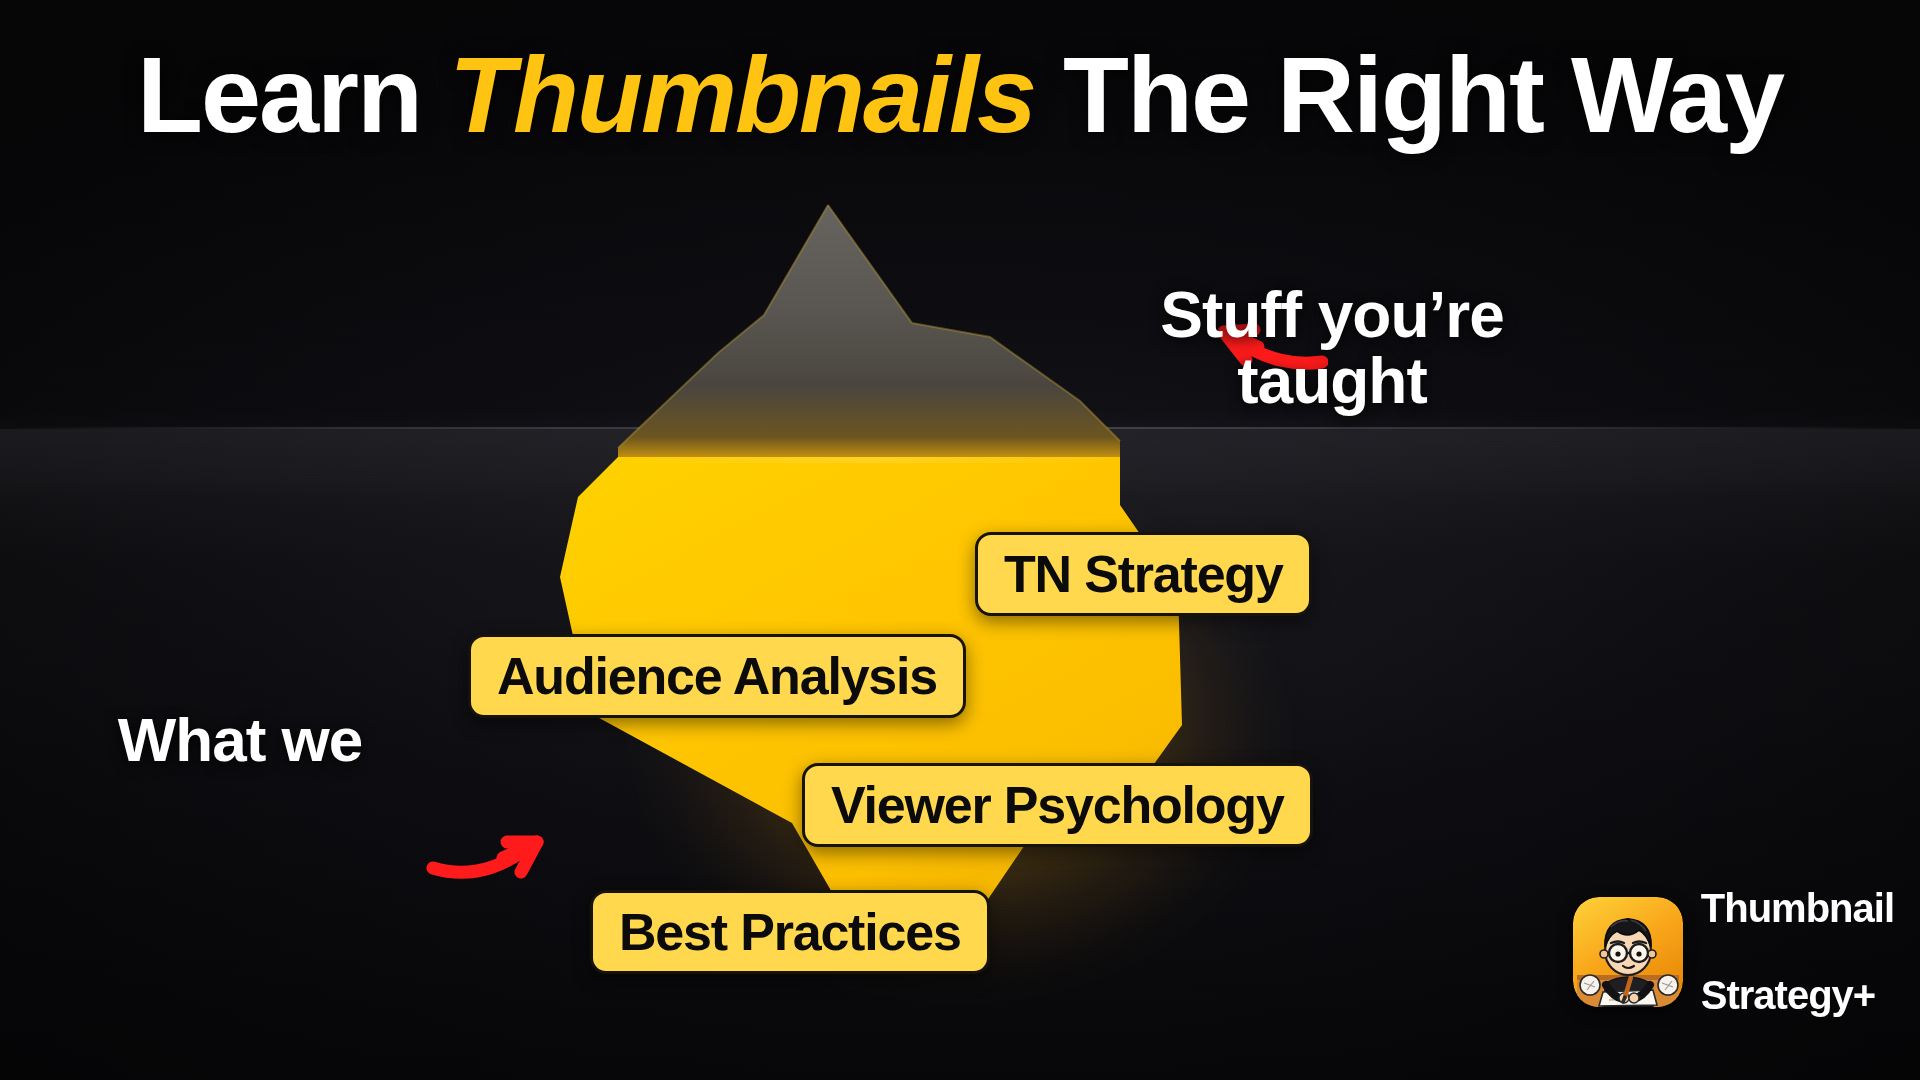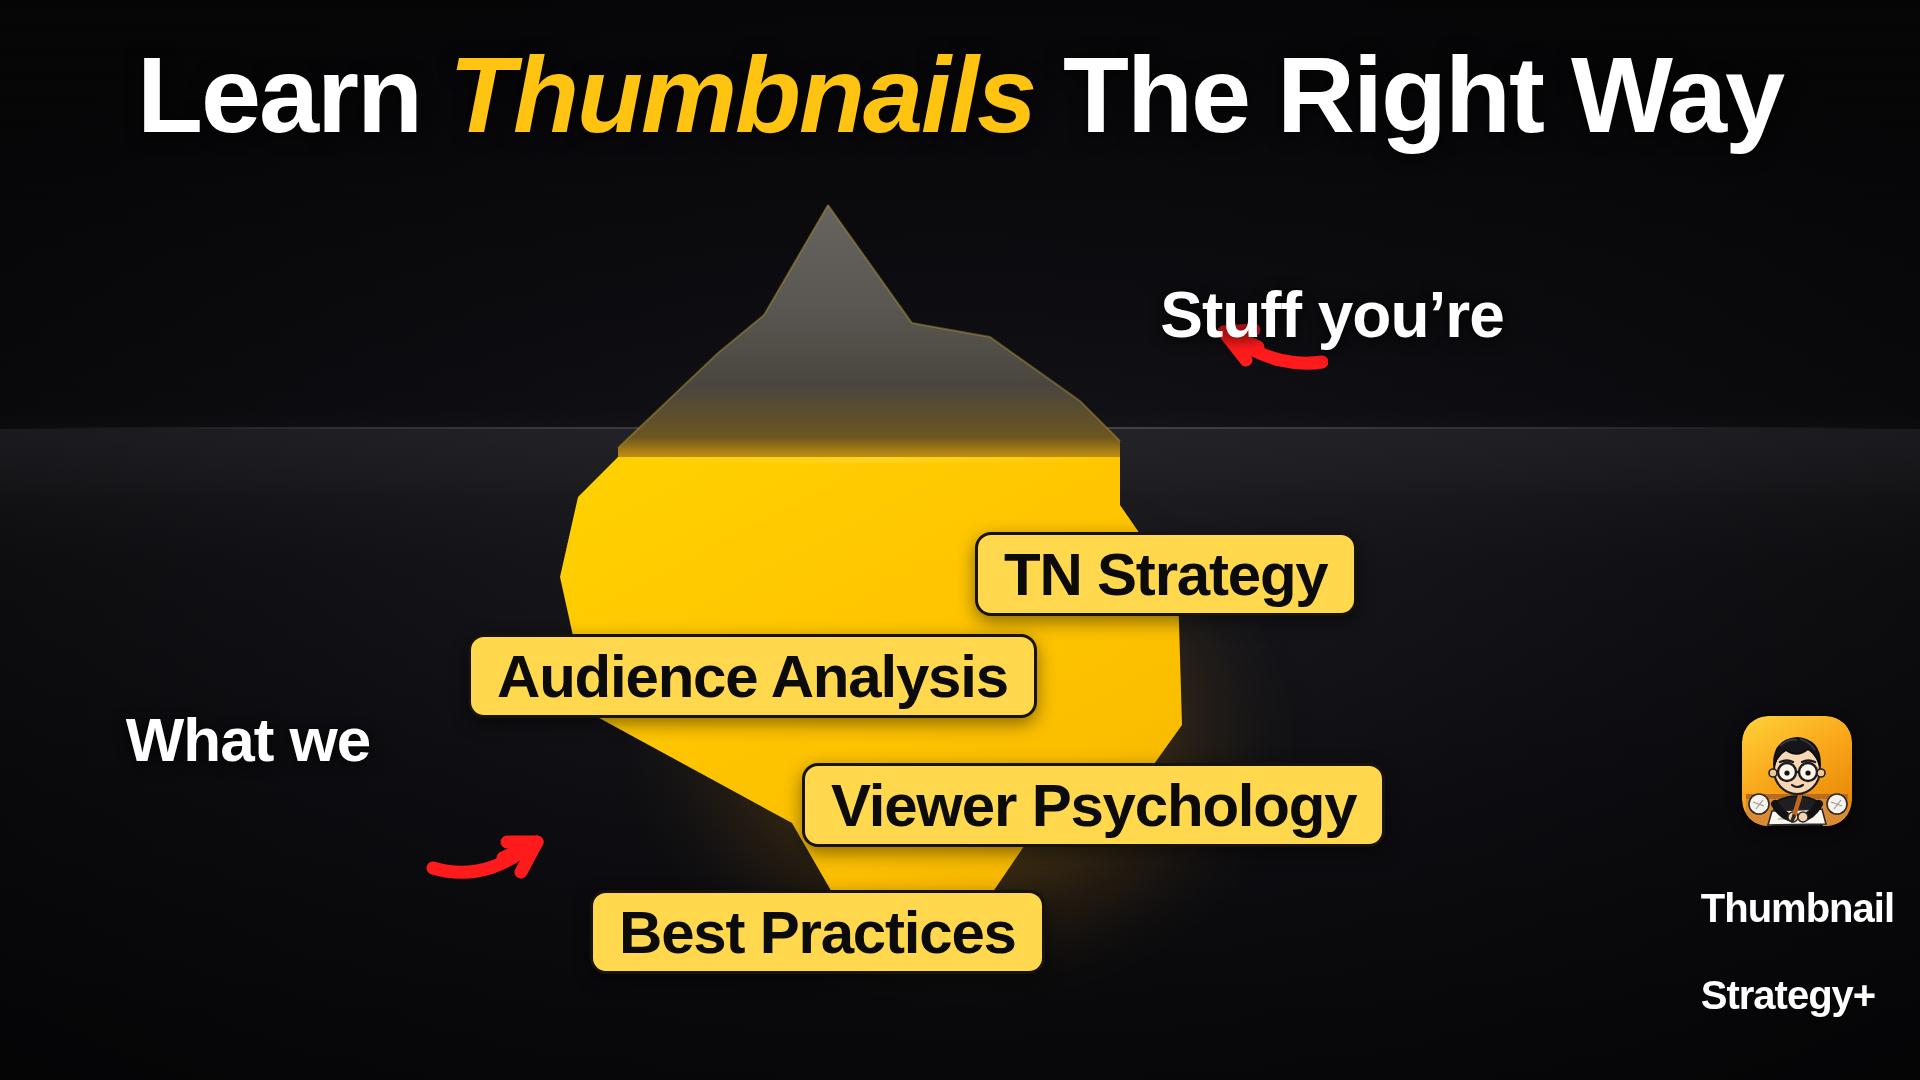--- a/index.html
+++ b/index.html
@@ -128,21 +128,21 @@
   }
   #annot-top {
     top: 283px;
     left: 1332px;
     font-size: 64px;
     text-align: center;
     transform: translateX(-50%);
   }
   #annot-left {
     top: 708px;
-    left: 248px;
+    left: 240px;
     font-size: 62px;
     text-align: right;
     transform: translateX(-50%);
   }
   .arrow-top {
     position: absolute;
     left: 1188px;
     top: 300px;
     width: 140px;
     height: 80px;
@@ -159,42 +159,41 @@
   .tag {
     position: absolute;
     display: flex;
     align-items: center;
     justify-content: center;
     background: #FFD84D;
     border: 3px solid #16130c;
     border-radius: 16px;
     color: #0b0b0b;
     font-weight: 700;
-    font-size: 60px;
+    font-size: 52px;
     letter-spacing: -1.2px;
     padding: 0 26px;
     height: 84px;
     box-sizing: border-box;
     box-shadow: 0 6px 18px rgba(0,0,0,0.45);
     white-space: nowrap;
   }
   #tag-0 { left: 975px;  top: 532px; }
   #tag-1 { left: 468px;  top: 634px; }
   #tag-2 { left: 782px;  top: 763px; margin-left: 20px; }
   #tag-3 { left: 590px;  top: 890px; }
 
   
   .logo-block {
     position: absolute;
     right: 26px;
     bottom: 20px;
     display: flex;
     align-items: center;
     gap: 18px;
-    flex-direction: column;
   }
   .logo-mark {
     width: 110px;
     height: 110px;
     border-radius: 26px;
     overflow: hidden;
     flex: 0 0 auto;
     box-shadow: 0 4px 14px rgba(0,0,0,0.6);
   }
   .logo-text {
@@ -281,20 +280,21 @@
     <span>Learn </span><span class="accent">Thumbnails</span><span> The Right Way</span>
   </div>
 
   <svg class="arrow-top" viewBox="0 0 140 80">
     <path d="M 134 62 C 108 66, 78 60, 52 42" fill="none" stroke="#FF1B1B" stroke-width="13" stroke-linecap="round"></path>
     <path d="M 36 32 L 66 30 M 36 32 L 58 60" fill="none" stroke="#FF1B1B" stroke-width="13" stroke-linecap="round"></path>
     <path d="M 36 32 L 70 47" fill="none" stroke="#FF1B1B" stroke-width="13" stroke-linecap="round"></path>
   </svg>
   <div class="annot" id="annot-top">
     <div>Stuff you’re</div>
+    <div>taught</div>
   </div>
 
   <div class="annot" id="annot-left">
     <div>What we</div>
   </div>
   <svg class="arrow-left" viewBox="0 0 140 80">
     <path d="M 8 48 C 34 56, 66 54, 96 32" fill="none" stroke="#FF1B1B" stroke-width="13" stroke-linecap="round"></path>
     <path d="M 112 22 L 82 22 M 112 22 L 96 52" fill="none" stroke="#FF1B1B" stroke-width="13" stroke-linecap="round"></path>
     <path d="M 112 22 L 78 38" fill="none" stroke="#FF1B1B" stroke-width="13" stroke-linecap="round"></path>
   </svg>

